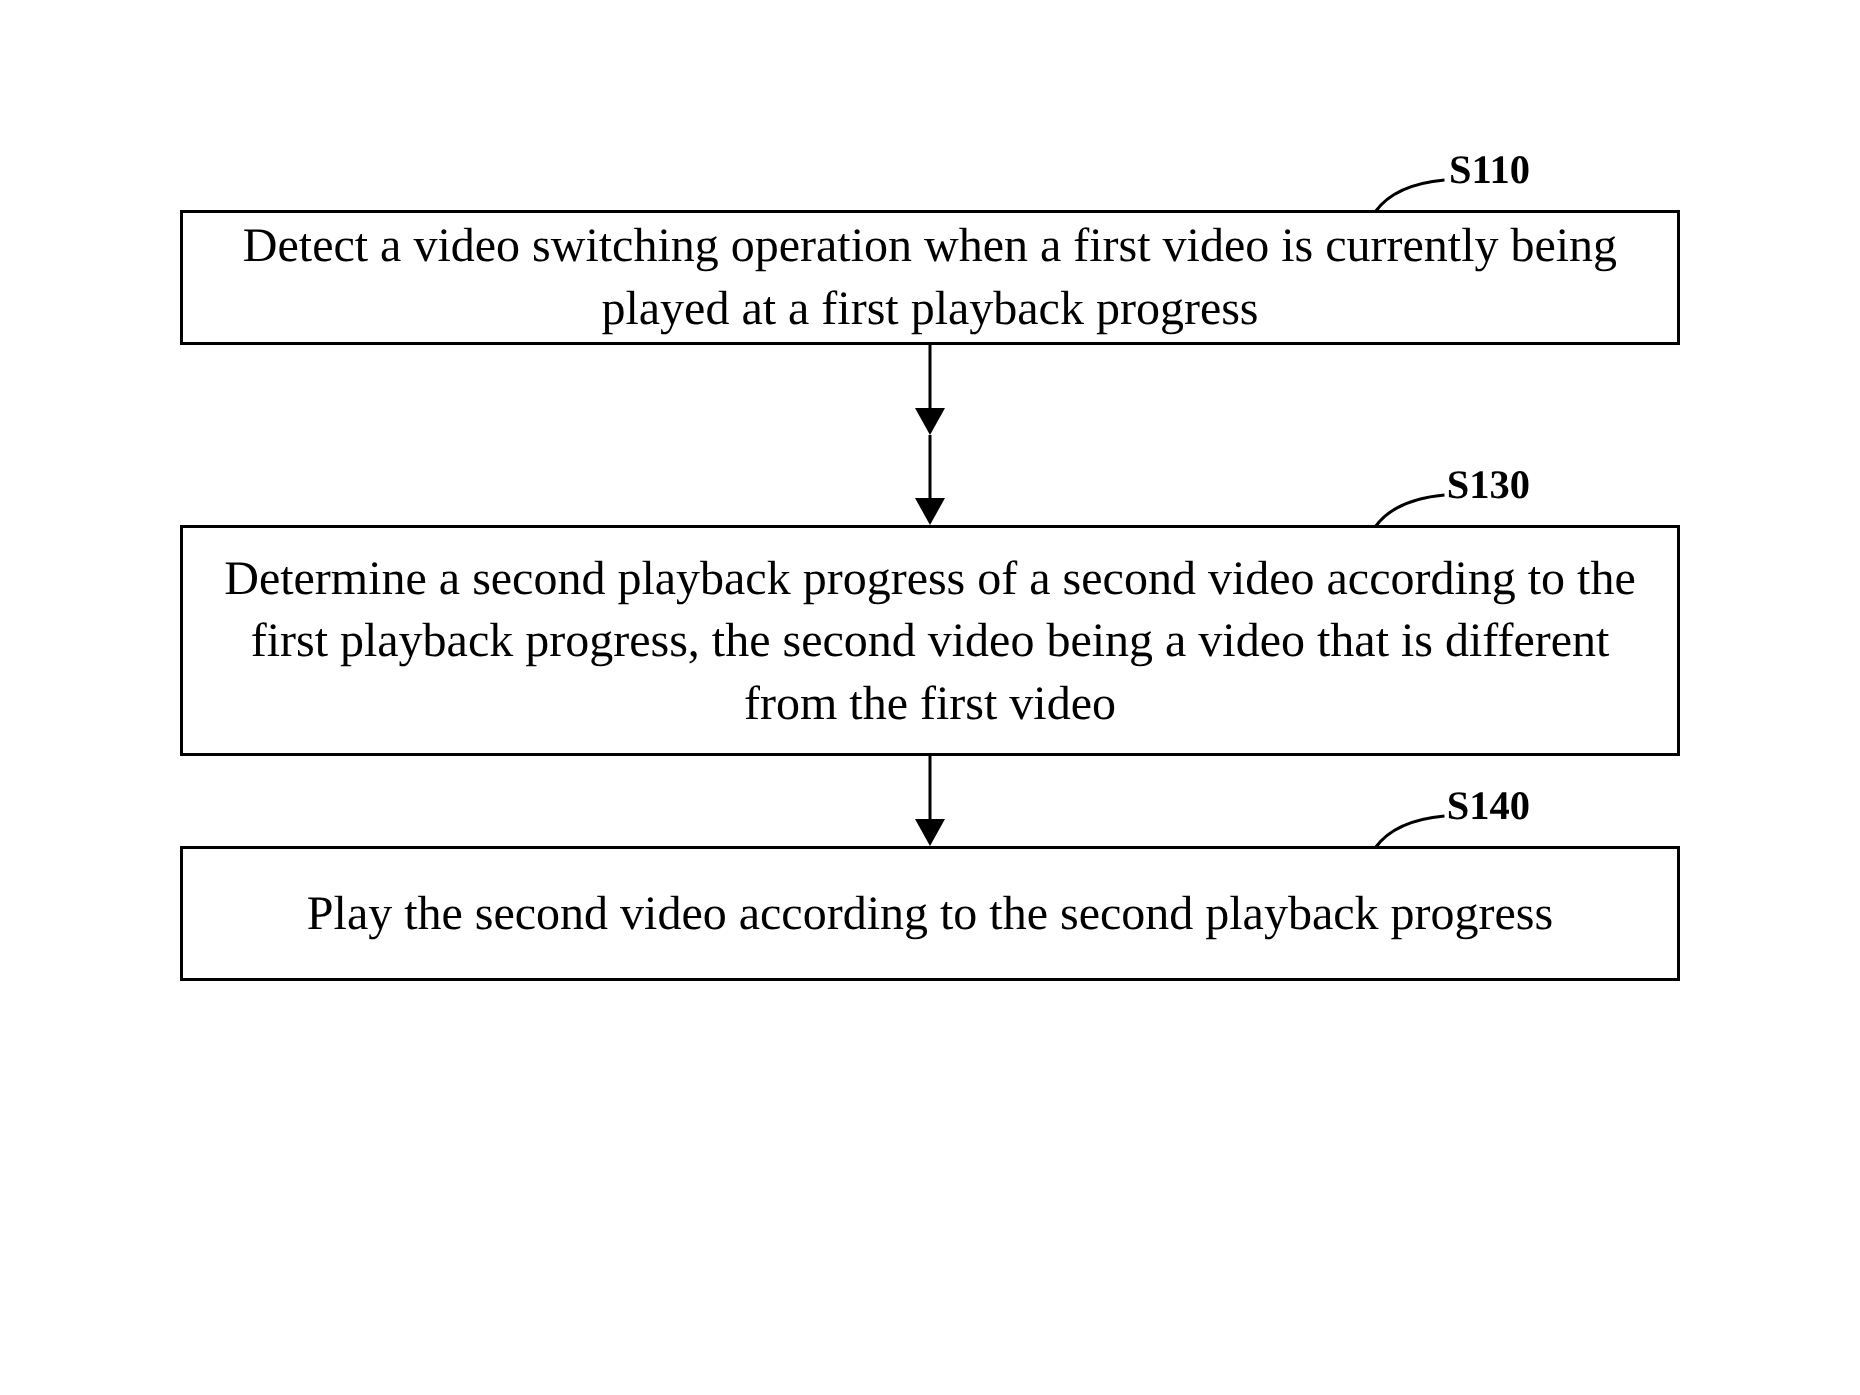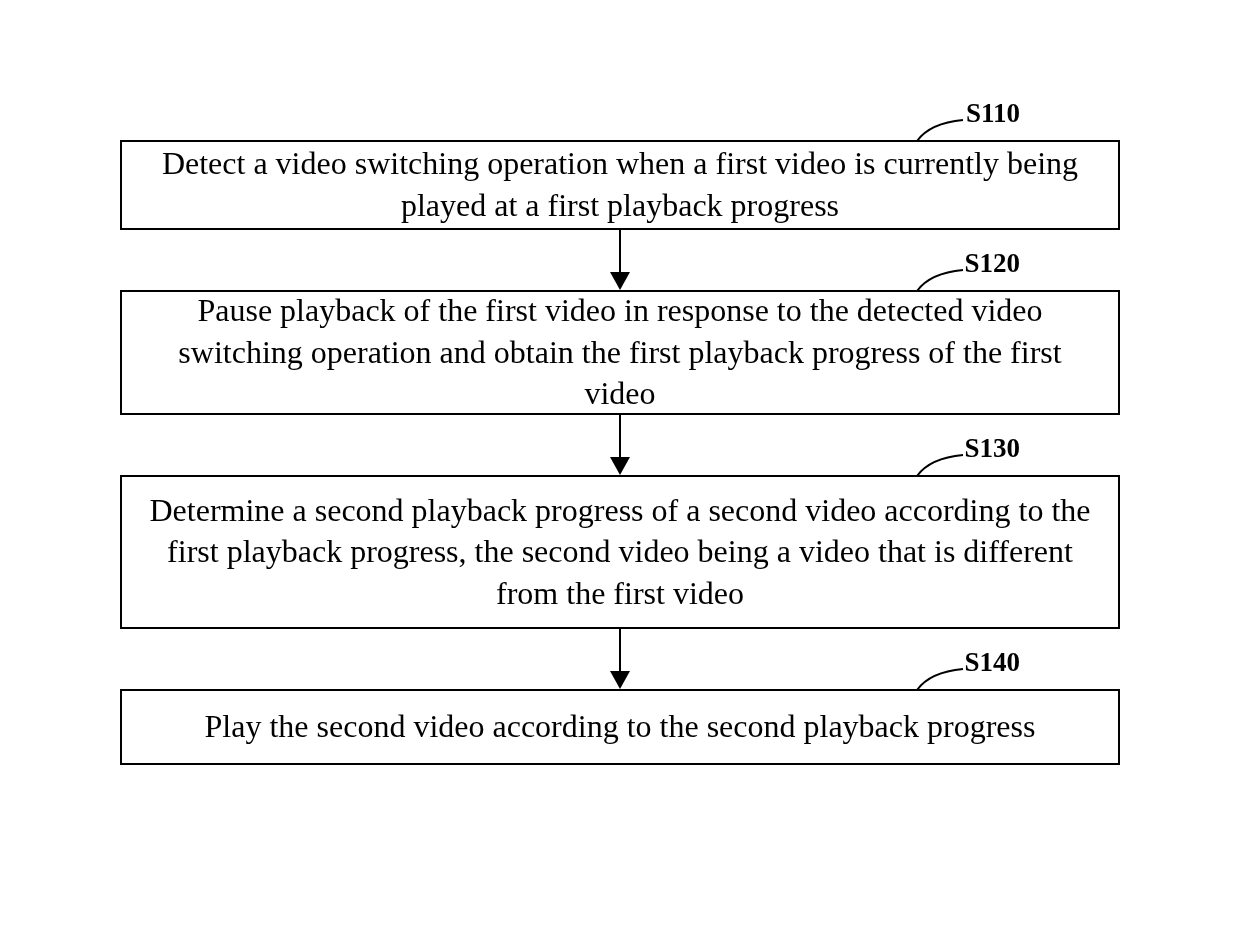--- a/index.html
+++ b/index.html
@@ -84,33 +84,20 @@
     <div class="step-box" style="height:90px; display:flex; align-items:center; justify-content:center;">
       <span>Detect a video switching operation when a first video is currently being played at a first playback progress</span>
     </div>
   </div>
 
   <div class="arrow-container">
     <div class="arrow-line"></div>
     <div class="arrow-head"></div>
   </div>
 
-  <div style="position:relative;">
-    <div class="step-label" style="top:-42px; right:100px;">
-      <span>S120</span>
-    </div>
-    <div class="label-curve" style="position:absolute; top:-22px; right:155px;">
-      <svg viewBox="0 0 50 25">
-          <path d="M 2 23 Q 15 5 48 2" stroke="#000" stroke-width="2" fill="none"></path>
-        </svg>
-    </div>
-    <div class="step-box" style="height:125px; display:flex; align-items:center; justify-content:center;">
-      <span>Pause playback of the first video in response to the detected video switching operation and obtain the first playback progress of the first video</span>
-    </div>
-  </div>
 
   <div class="arrow-container">
     <div class="arrow-line"></div>
     <div class="arrow-head"></div>
   </div>
 
   <div style="position:relative;">
     <div class="step-label" style="top:-42px; right:100px;">
       <span>S130</span>
     </div>
@@ -131,18 +118,18 @@
 
   <div style="position:relative;">
     <div class="step-label" style="top:-42px; right:100px;text-align:center;">
       <span>S140</span>
     </div>
     <div class="label-curve" style="position:absolute; top:-22px; right:155px;">
       <svg viewBox="0 0 50 25">
           <path d="M 2 23 Q 15 5 48 2" stroke="#000" stroke-width="2" fill="none"></path>
         </svg>
     </div>
-    <div class="step-box" style="height:76px; display:flex; align-items:center; justify-content:center;">
+    <div class="step-box" style="height:90px; display:flex; align-items:center; justify-content:center;">
       <span>Play the second video according to the second playback progress</span>
     </div>
   </div>
 
 </div>
 
 </body></html>

